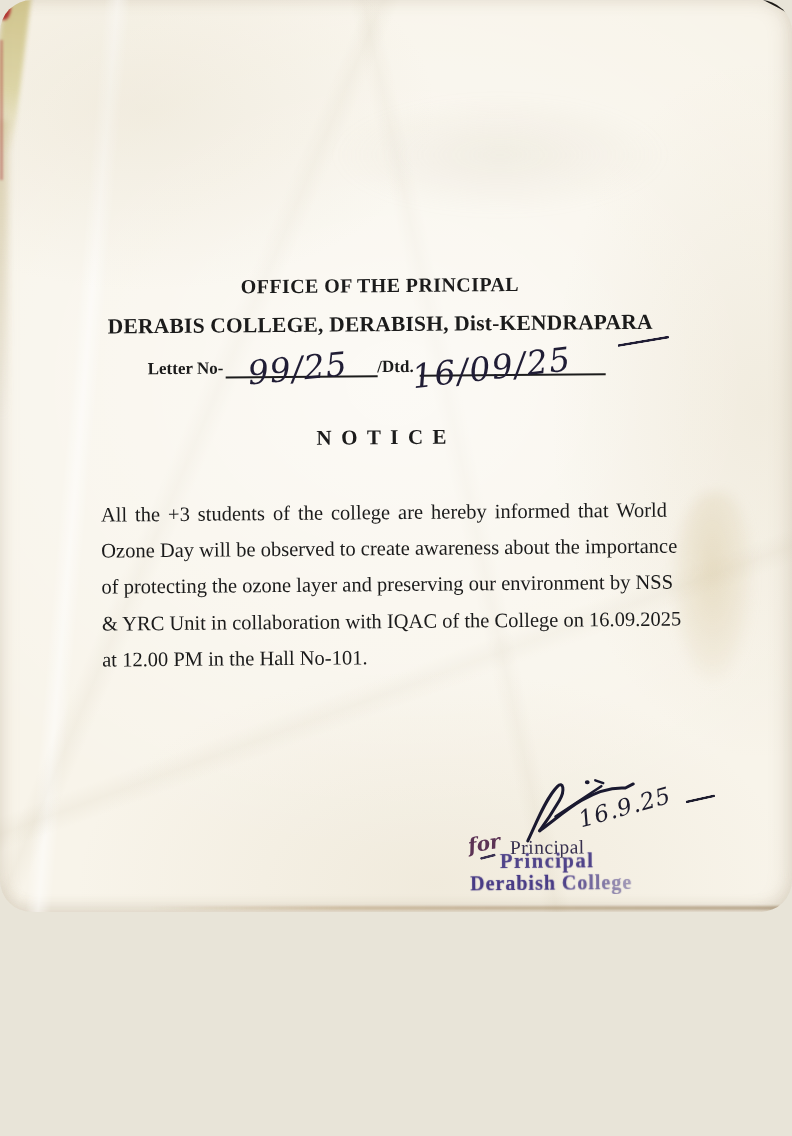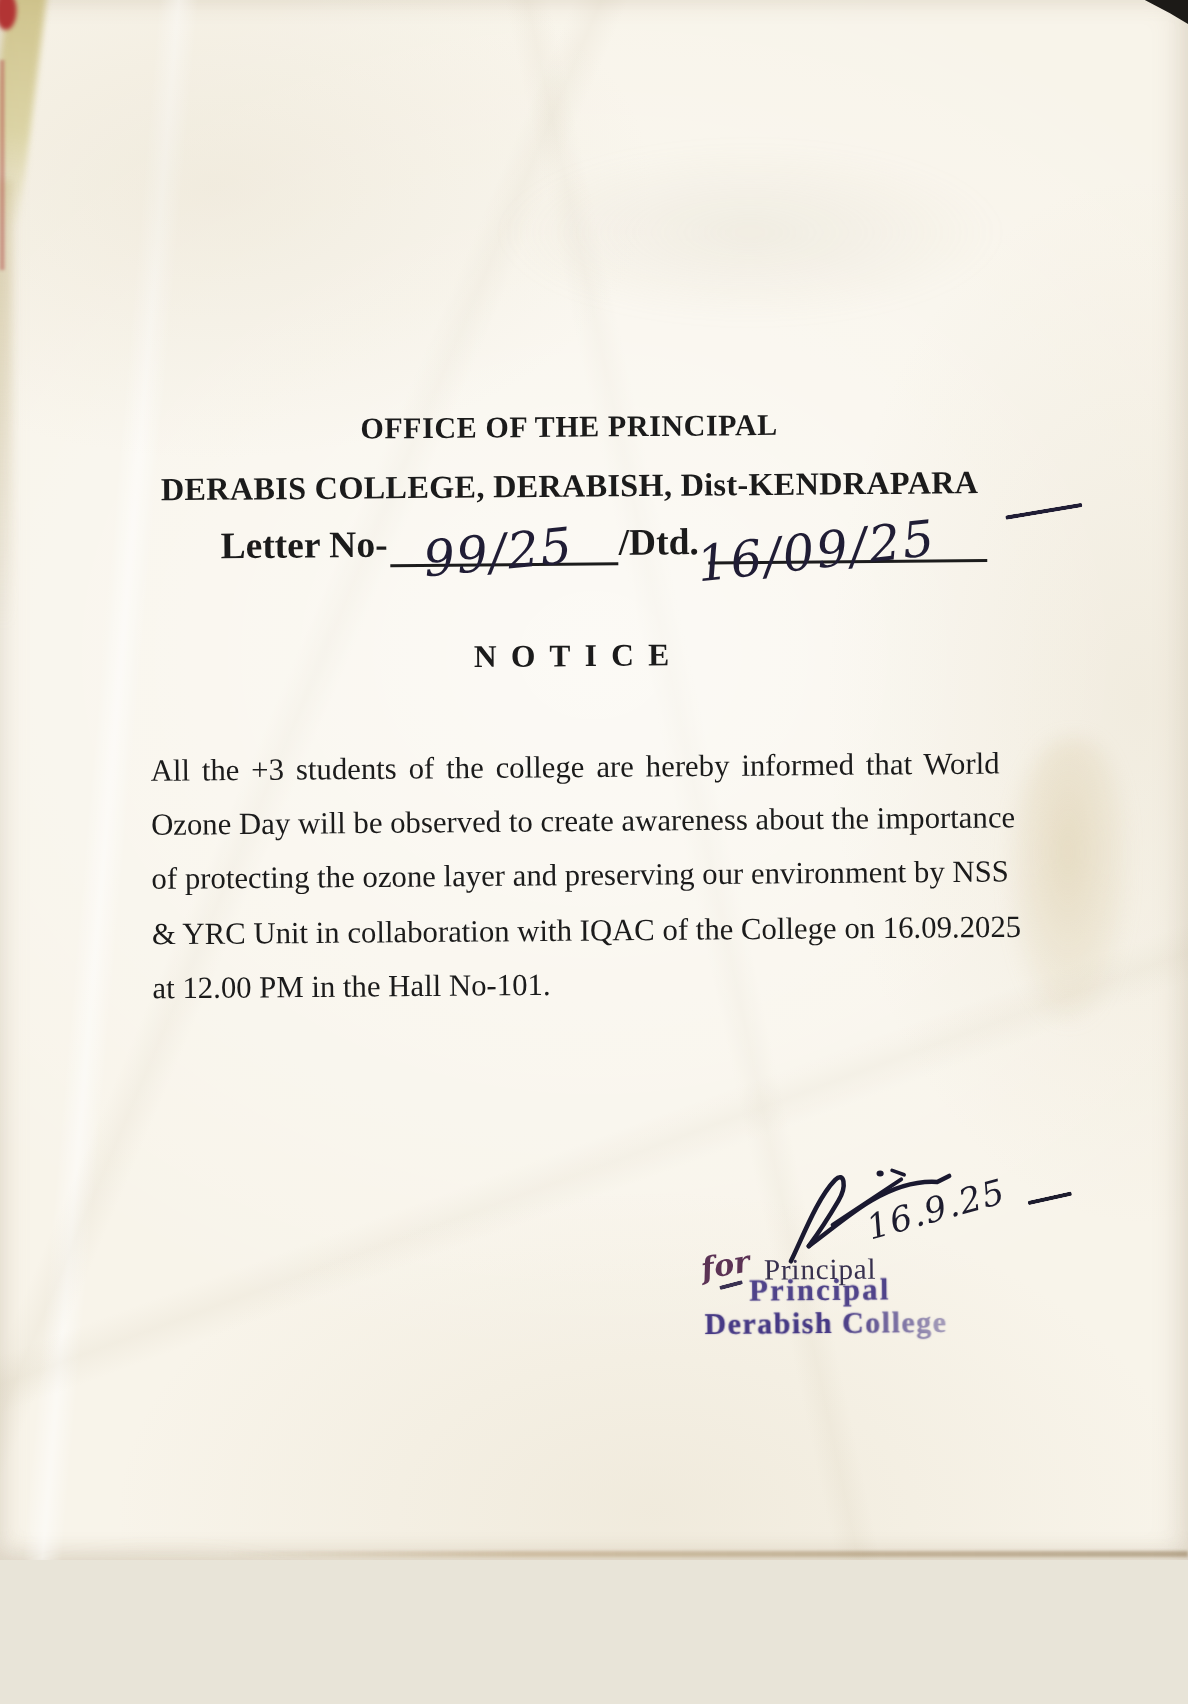--- a/index.html
+++ b/index.html
@@ -1,26 +1,27 @@
 <!DOCTYPE html>
 <html><head>
 <meta charset="utf-8">
 <style>
   html,body{margin:0;padding:0;background:#e8e4d8;}
   .page{
     position:relative;
-    width:792px;height:1040px;
+    width:792px;height:912px;
     margin:0 auto;
     background:#f8f4ea;
     overflow:hidden;
     font-family:"Liberation Serif", serif;
     color:#1b1b1b;
     box-shadow:inset -8px 0 18px rgba(150,130,100,.14),
                inset 0 -6px 14px rgba(150,130,100,.12),
                inset 6px 0 16px rgba(170,150,115,.10);
+    border-radius:32px;
   }
   
   .page::before{
     content:"";position:absolute;inset:0;pointer-events:none;
     background:
       radial-gradient(ellipse 420px 260px at 18% 12%, rgba(210,198,168,.20), transparent 70%),
       radial-gradient(ellipse 300px 500px at 96% 45%, rgba(205,190,155,.18), transparent 70%),
       radial-gradient(ellipse 500px 300px at 55% 97%, rgba(200,185,150,.16), transparent 72%),
       radial-gradient(ellipse 700px 600px at 50% 42%, rgba(255,255,255,.55), transparent 80%),
       linear-gradient(113deg, transparent 31%, rgba(190,178,148,.10) 32.5%, transparent 34%),
@@ -52,21 +53,21 @@
     filter:blur(1px);pointer-events:none;}
 
   .content{position:absolute;inset:0;transform:rotate(-0.5deg);transform-origin:50% 45%;}
 
   .office-title{position:absolute;left:0;top:274px;width:762px;text-align:center;
     font-weight:bold;font-size:20px;letter-spacing:.4px;}
   .college-title{position:absolute;left:0;top:312px;width:762px;text-align:center;
     font-weight:bold;font-size:21.5px;letter-spacing:.2px;}
 
   .letter-line{position:absolute;left:148px;top:348px;display:flex;align-items:flex-end;}
-  .letter-label{font-weight:bold;font-size:25px;white-space:nowrap;}
+  .letter-label{font-weight:bold;font-size:17px;white-space:nowrap;}
   .uline{position:relative;display:inline-block;height:27px;border-bottom:2px solid #1c1c1c;}
   .uline1{width:152px;margin-left:2px;}
   .uline2{width:186px;margin-left:6px;}
   .hand{font-family:"DejaVu Serif", serif;font-style:italic;color:#201d35;white-space:nowrap;}
   .hw-no{position:absolute;left:22px;bottom:-12px;font-size:33px;letter-spacing:1px;transform:rotate(-5deg);}
   .hw-date{position:absolute;left:-8px;bottom:-13px;font-size:33px;letter-spacing:1.5px;transform:rotate(-6deg);}
   .date-tail{position:absolute;right:-64px;top:-6px;width:52px;height:0;
     border-top:3px solid #201d35;border-radius:2px;transform:rotate(-9deg);}
 
   .notice-title{position:absolute;left:0;top:425px;width:772px;text-align:center;

